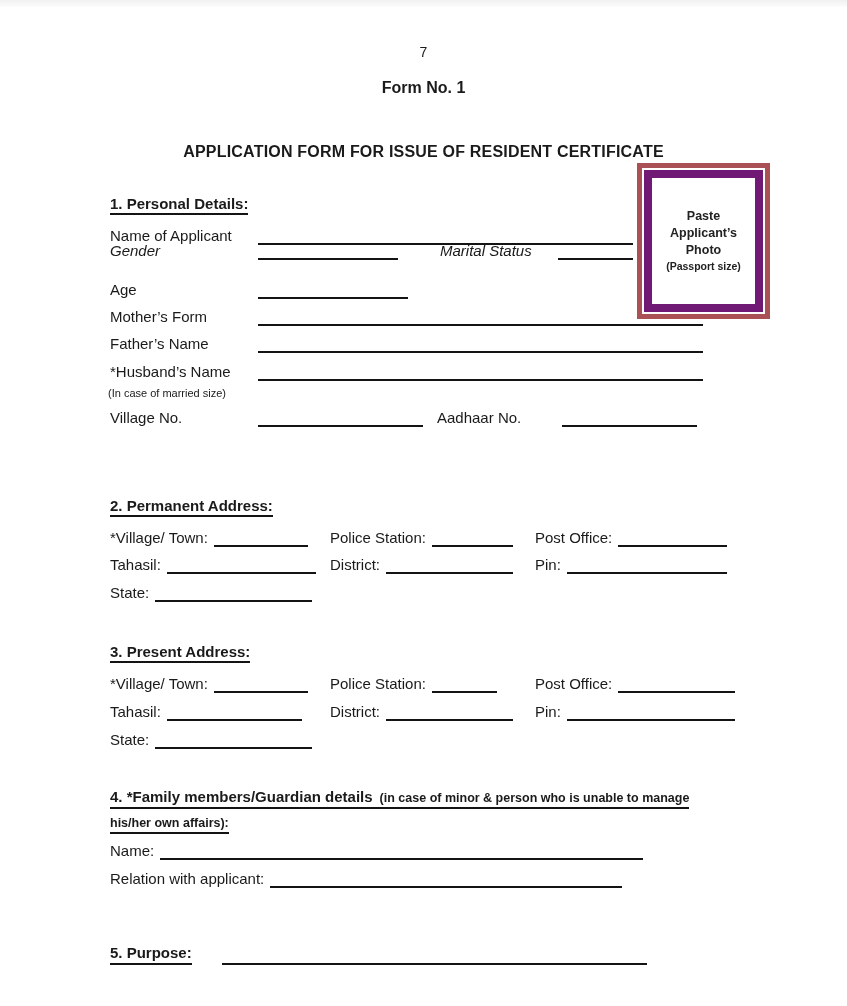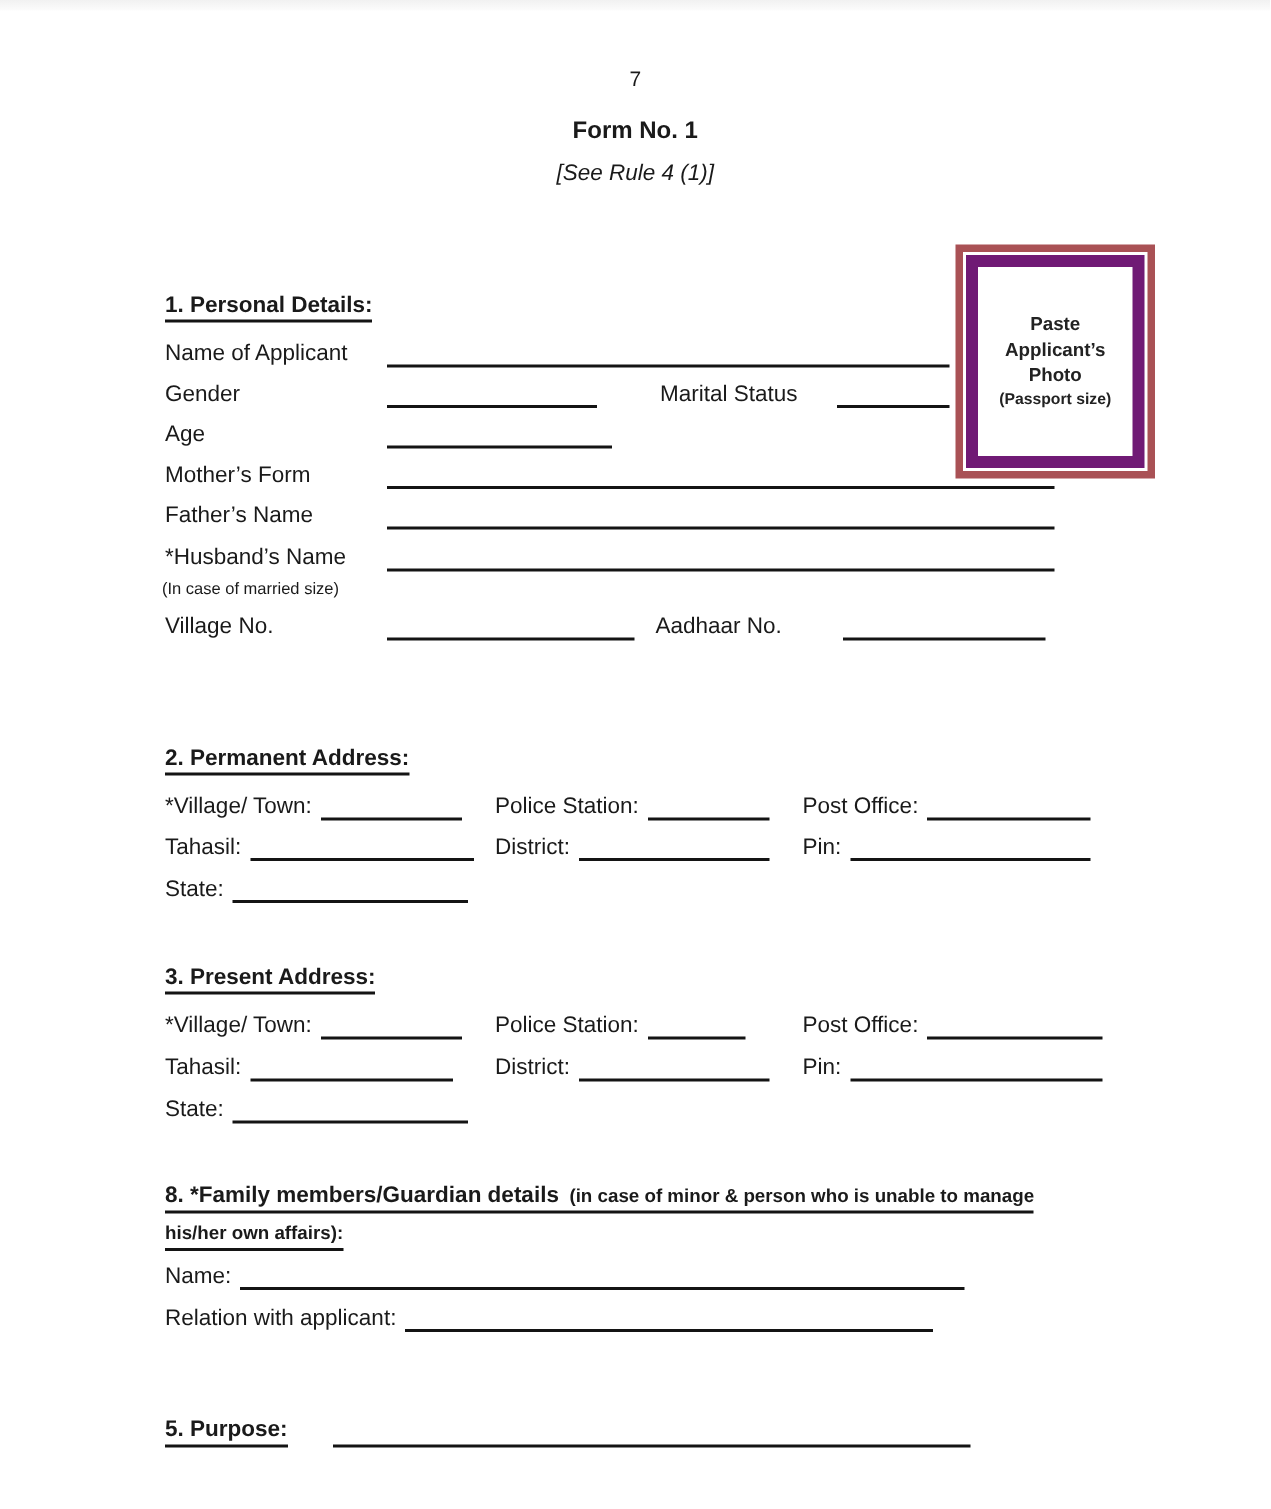--- a/index.html
+++ b/index.html
@@ -60,39 +60,39 @@
   .h4small{font-size:12.5px;font-weight:bold;}
 </style>
 </head>
 <body>
 
 <div class="page">
   <div class="top-edge"></div>
 
   <div class="pageno">7</div>
   <div class="formno">Form No. 1</div>
-  <div class="ruleref">[See Rule 4 (1)]</div>
+  <div class="title">APPLICATION FORM FOR ISSUE OF RESIDENT CERTIFICATE</div>
 
   <div class="photo">
     <div class="photo-inner">
       <span class="pl">Paste</span>
       <span class="pl">Applicant’s</span>
       <span class="pl">Photo</span>
       <span class="pl-small">(Passport size)</span>
     </div>
   </div>
 
   <div class="heading" style="top:195px;">1. Personal Details:</div>
 
   <div class="row" style="top:225px;">
     <span class="lbl lblw">Name of Applicant</span>
     <span class="line" style="width:375px;"></span>
   </div>
 
-  <div class="row" style="top:252px;">
+  <div class="row" style="top:240px;font-style:italic;">
     <span class="lbl lblw">Gender</span>
     <span class="line" style="width:140px;"></span>
     <span class="lbl" style="margin-left:42px;width:118px;flex:none;">Marital Status</span>
     <span class="line" style="width:75px;"></span>
   </div>
 
   <div class="row" style="top:279px;">
     <span class="lbl lblw">Age</span>
     <span class="line" style="width:150px;"></span>
   </div>
@@ -194,21 +194,21 @@
   </div>
 
   <div class="row" style="top:729px;">
     <span class="cell" style="width:202px;">
         <span class="lbl lbl-sp">State:</span>
         <span class="line"></span>
       </span>
   </div>
 
   <div class="h4wrap" style="top:788px;">
-    <span class="h4big" style="margin-right:7px;">8. *Family members/Guardian details</span><span class="h4small">(in case of minor &amp; person who is unable to manage</span>
+    <span class="h4big" style="margin-right:7px;">4. *Family members/Guardian details</span><span class="h4small">(in case of minor &amp; person who is unable to manage</span>
   </div>
   <div class="h4wrap" style="top:813px;">
     <span class="h4small">his/her own affairs):</span>
   </div>
 
   <div class="row" style="top:840px;">
     <span class="lbl lbl-sp">Name:</span>
     <span class="line" style="width:483px;"></span>
   </div>
 

